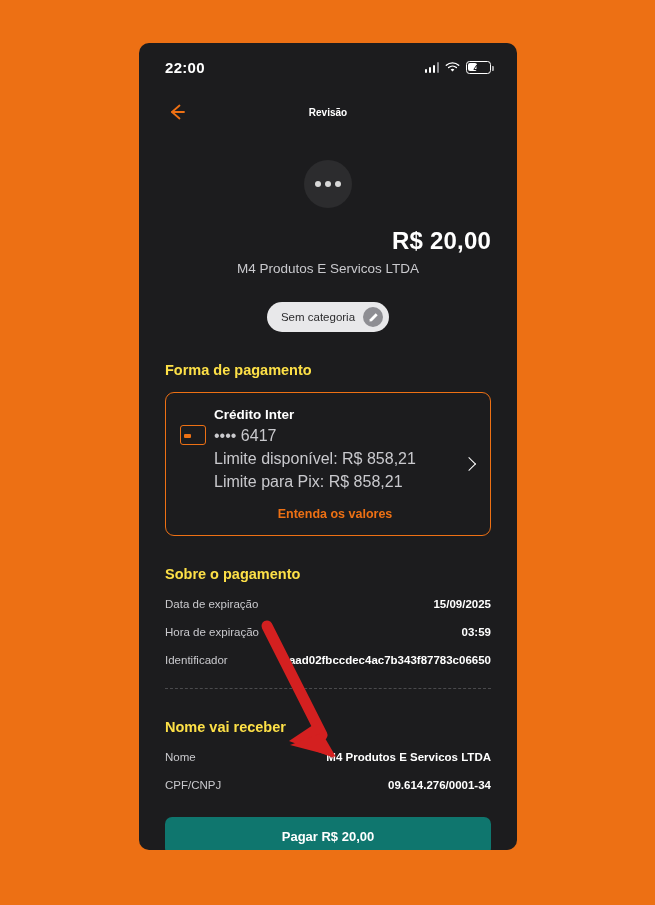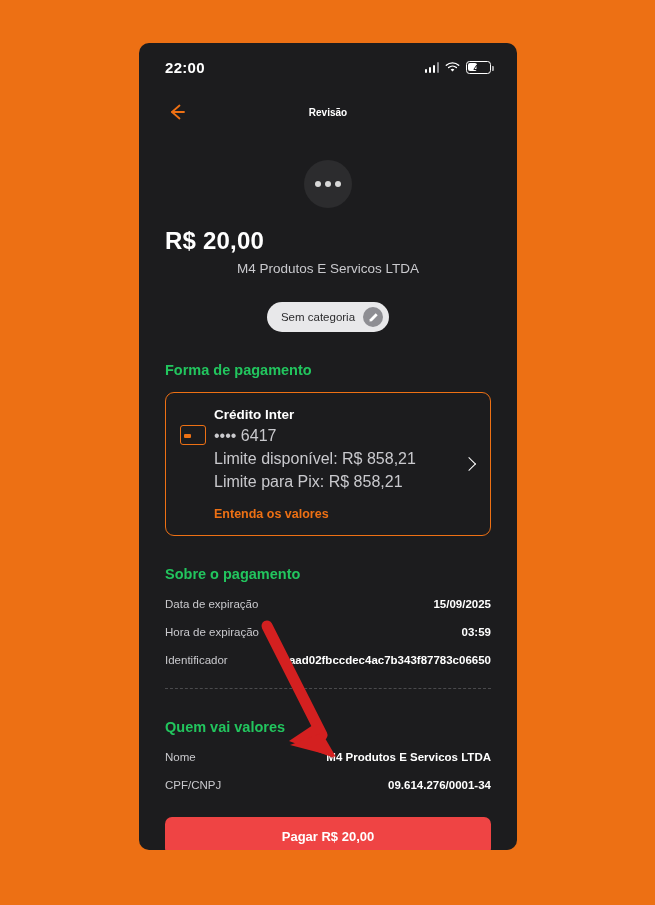--- a/index.html
+++ b/index.html
@@ -143,21 +143,21 @@
     gap: 4px;
   }
   .merchant-avatar span {
     width: 6px; height: 6px;
     border-radius: 50%;
     background: #d8d8d8;
     display: block;
   }
 
   .amount {
-    text-align: left;
+    text-align: right;
     font-size: 24px;
     font-weight: bold;
     margin-top: 19px;
     letter-spacing: 0.2px;
   }
   .merchant-name {
     text-align: center;
     font-size: 13.5px;
     color: #c9c9cd;
     margin-top: 6px;
@@ -182,21 +182,21 @@
     background: #8e8e93;
     display: flex;
     align-items: center;
     justify-content: center;
   }
 
   .section-title {
     font-size: 14.5px;
     font-weight: bold;
     margin-top: 30px;
-    color: #22c55e;
+    color: #fde047;
   }
 
   
   .pay-card {
     margin-top: 14px;
     border: 1.2px solid #ED7014;
     border-radius: 9px;
     padding: 14px 12px 14px 14px;
     display: flex;
     align-items: flex-start;
@@ -229,20 +229,21 @@
     font-size: 16px;
     color: #c9c9cd;
     margin-top: 5px;
   }
   .pay-link {
     color: #ED7014;
     font-size: 12.5px;
     font-weight: bold;
     margin-top: 16px;
     cursor: pointer;
+    text-align: center;
   }
   .chevron {
     align-self: center;
     width: 9px; height: 9px;
     border-top: 1.6px solid #fff;
     border-right: 1.6px solid #fff;
     transform: rotate(45deg);
     flex-shrink: 0;
     margin-right: 4px;
   }
@@ -260,21 +261,21 @@
   .detail-row .v { color: #fff; font-weight: bold; text-align: right; }
 
   .divider {
     border-top: 1.2px dashed #4a4a4d;
     margin-top: 22px;
   }
 
   
   .cta-wrap { padding: 0 26px; margin-top: 26px; }
   .cta {
-    background: #ef4444;
+    background: #0f766e;
     border-radius: 7px;
     height: 38px;
     display: flex;
     align-items: center;
     justify-content: center;
     font-size: 13px;
     font-weight: bold;
     color: #fff;
     cursor: pointer;
     border: none;
@@ -379,21 +380,21 @@
       <span class="k">Hora de expiração</span>
       <span class="v">03:59</span>
     </div>
     <div class="detail-row">
       <span class="k">Identificador</span>
       <span class="v">aad02fbccdec4ac7b343f87783c06650</span>
     </div>
 
     <div class="divider"></div>
 
-    <div class="section-title">Quem vai valores</div>
+    <div class="section-title">Nome vai receber</div>
 
     <div class="detail-row">
       <span class="k">Nome</span>
       <span class="v">M4 Produtos E Servicos LTDA</span>
     </div>
     <div class="detail-row">
       <span class="k">CPF/CNPJ</span>
       <span class="v">09.614.276/0001-34</span>
     </div>
   </div>

